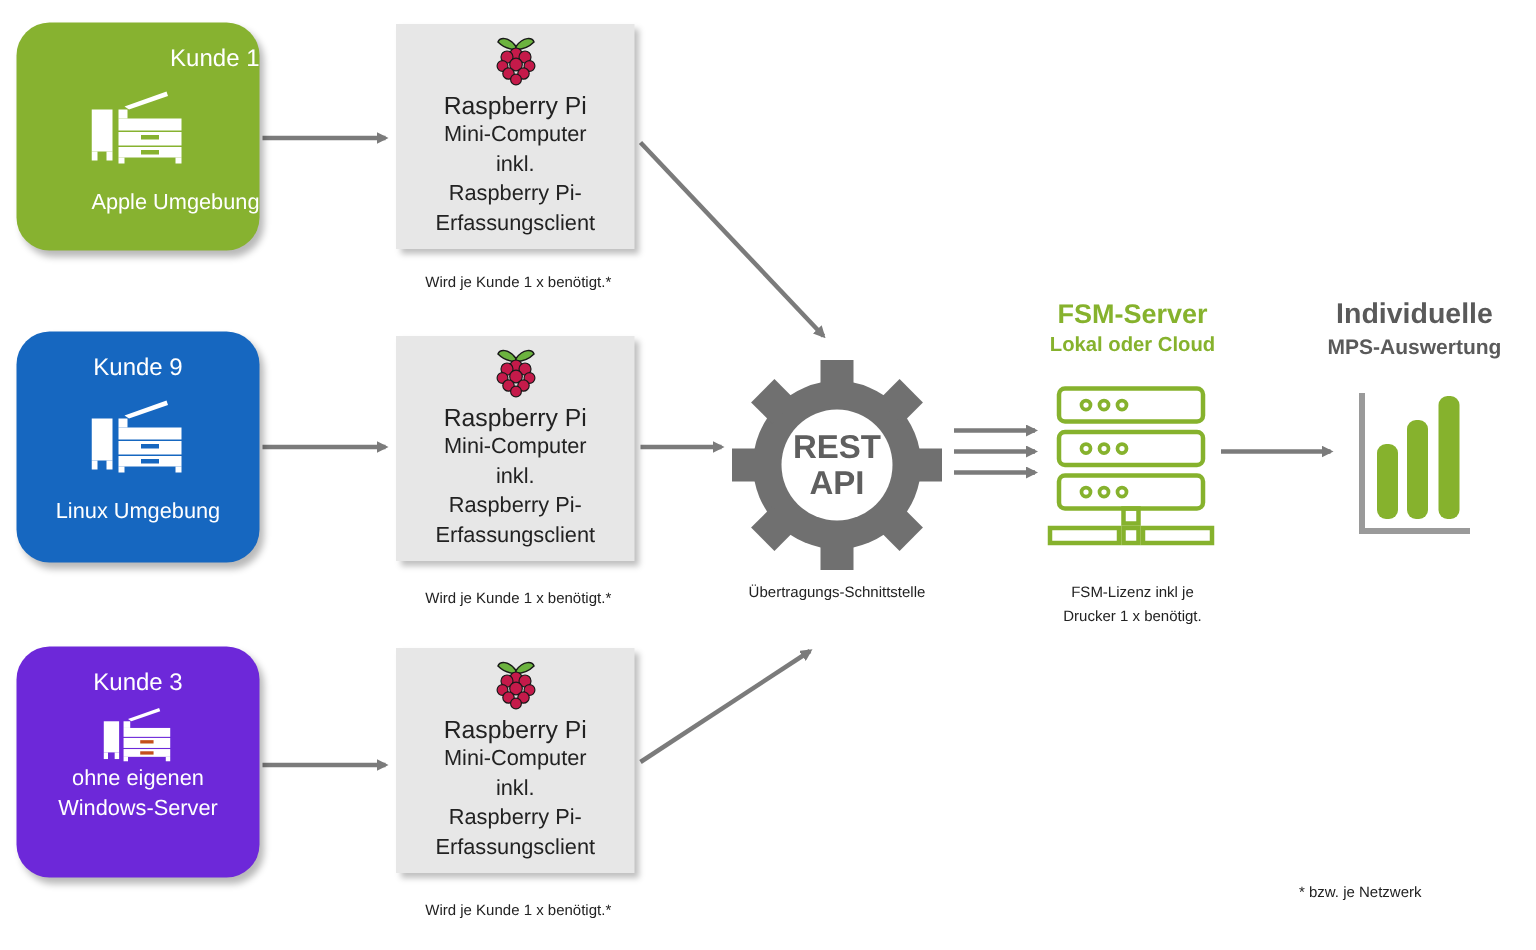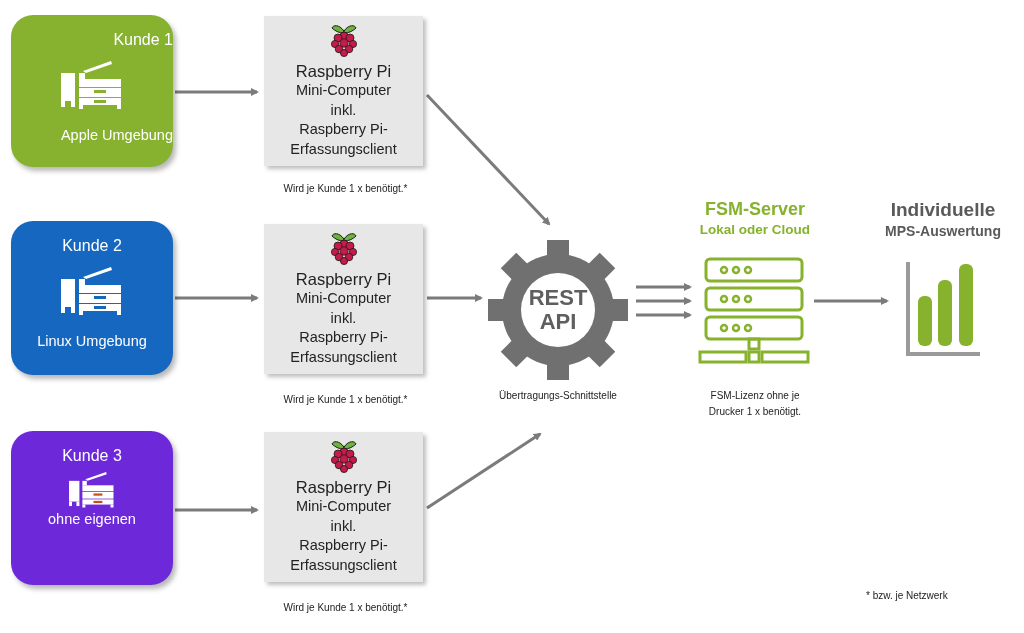--- a/index.html
+++ b/index.html
@@ -64,37 +64,38 @@
   <div class="title">Kunde 1</div>
   <svg width="62" height="54" viewBox="0 0 62 54" style="margin-top:8px;">
     <use href="#printer"></use>
     <rect x="33" y="33" width="12" height="3" fill="#87b230"></rect>
     <rect x="33" y="43" width="12" height="3" fill="#87b230"></rect>
   </svg>
   <div class="sub" style="margin-top:14px;">Apple Umgebung</div>
 </div>
 
 <div class="kunde" style="top:221px;height:154px;background:#1667c0;">
-  <div class="title">Kunde 2</div>
+  <div class="title">Kunde 9</div>
   <svg width="62" height="54" viewBox="0 0 62 54" style="margin-top:8px;">
     <use href="#printer"></use>
     <rect x="33" y="33" width="12" height="3" fill="#1667c0"></rect>
     <rect x="33" y="43" width="12" height="3" fill="#1667c0"></rect>
   </svg>
   <div class="sub" style="margin-top:14px;">Linux Umgebung</div>
 </div>
 
 <div class="kunde" style="top:431px;height:154px;background:#6d28d9;">
   <div class="title">Kunde 3</div>
   <svg width="46" height="40" viewBox="0 0 62 54" style="margin-top:4px;">
     <use href="#printer"></use>
     <rect x="33" y="33" width="12" height="3" fill="#c44f1c"></rect>
     <rect x="33" y="43" width="12" height="3" fill="#c44f1c"></rect>
   </svg>
   <div class="sub">ohne eigenen</div>
+  <div class="sub">Windows-Server</div>
 </div>
 
 <svg width="0" height="0" style="position:absolute">
   <defs>
     <g id="rasp">
       <path d="M15,9 C10,2 4,3 3,6 C6,9 10,11 15,11 Z" fill="#6cb33f" stroke="#1a1a1a" stroke-width="1"></path>
       <path d="M15,9 C20,2 26,3 27,6 C24,9 20,11 15,11 Z" fill="#6cb33f" stroke="#1a1a1a" stroke-width="1"></path>
       <g fill="#c51a4a" stroke="#1a1a1a" stroke-width="0.8">
         <circle cx="15" cy="14" r="4"></circle>
         <circle cx="9" cy="16" r="4"></circle>
@@ -188,21 +189,21 @@
       <circle cx="50" cy="14" r="3"></circle>
     <circle cx="26" cy="43" r="3"></circle>
       <circle cx="38" cy="43" r="3"></circle>
       <circle cx="50" cy="43" r="3"></circle>
     <circle cx="26" cy="72" r="3"></circle>
       <circle cx="38" cy="72" r="3"></circle>
       <circle cx="50" cy="72" r="3"></circle>
   </g>
 </svg>
 <div class="note" style="left:670px;width:170px;top:388px;line-height:16px;">
-  <div>FSM-Lizenz ohne je</div>
+  <div>FSM-Lizenz inkl je</div>
   <div>Drucker 1 x benötigt.</div>
 </div>
 
 <div class="ind-title" style="top:199px;font-size:19px;">Individuelle</div>
 <div class="ind-title" style="top:223px;font-size:14px;">MPS-Auswertung</div>
 <svg class="abs" style="left:904px;top:260px;" width="82" height="100" viewBox="0 0 82 100">
   <path d="M4,2 L4,94 L76,94" fill="none" stroke="#9a9a9a" stroke-width="4"></path>
   <rect x="14" y="36" width="14" height="50" rx="6" fill="#86b22d"></rect>
   <rect x="34" y="20" width="14" height="66" rx="6" fill="#86b22d"></rect>
   <rect x="55" y="4" width="14" height="82" rx="6" fill="#86b22d"></rect>

